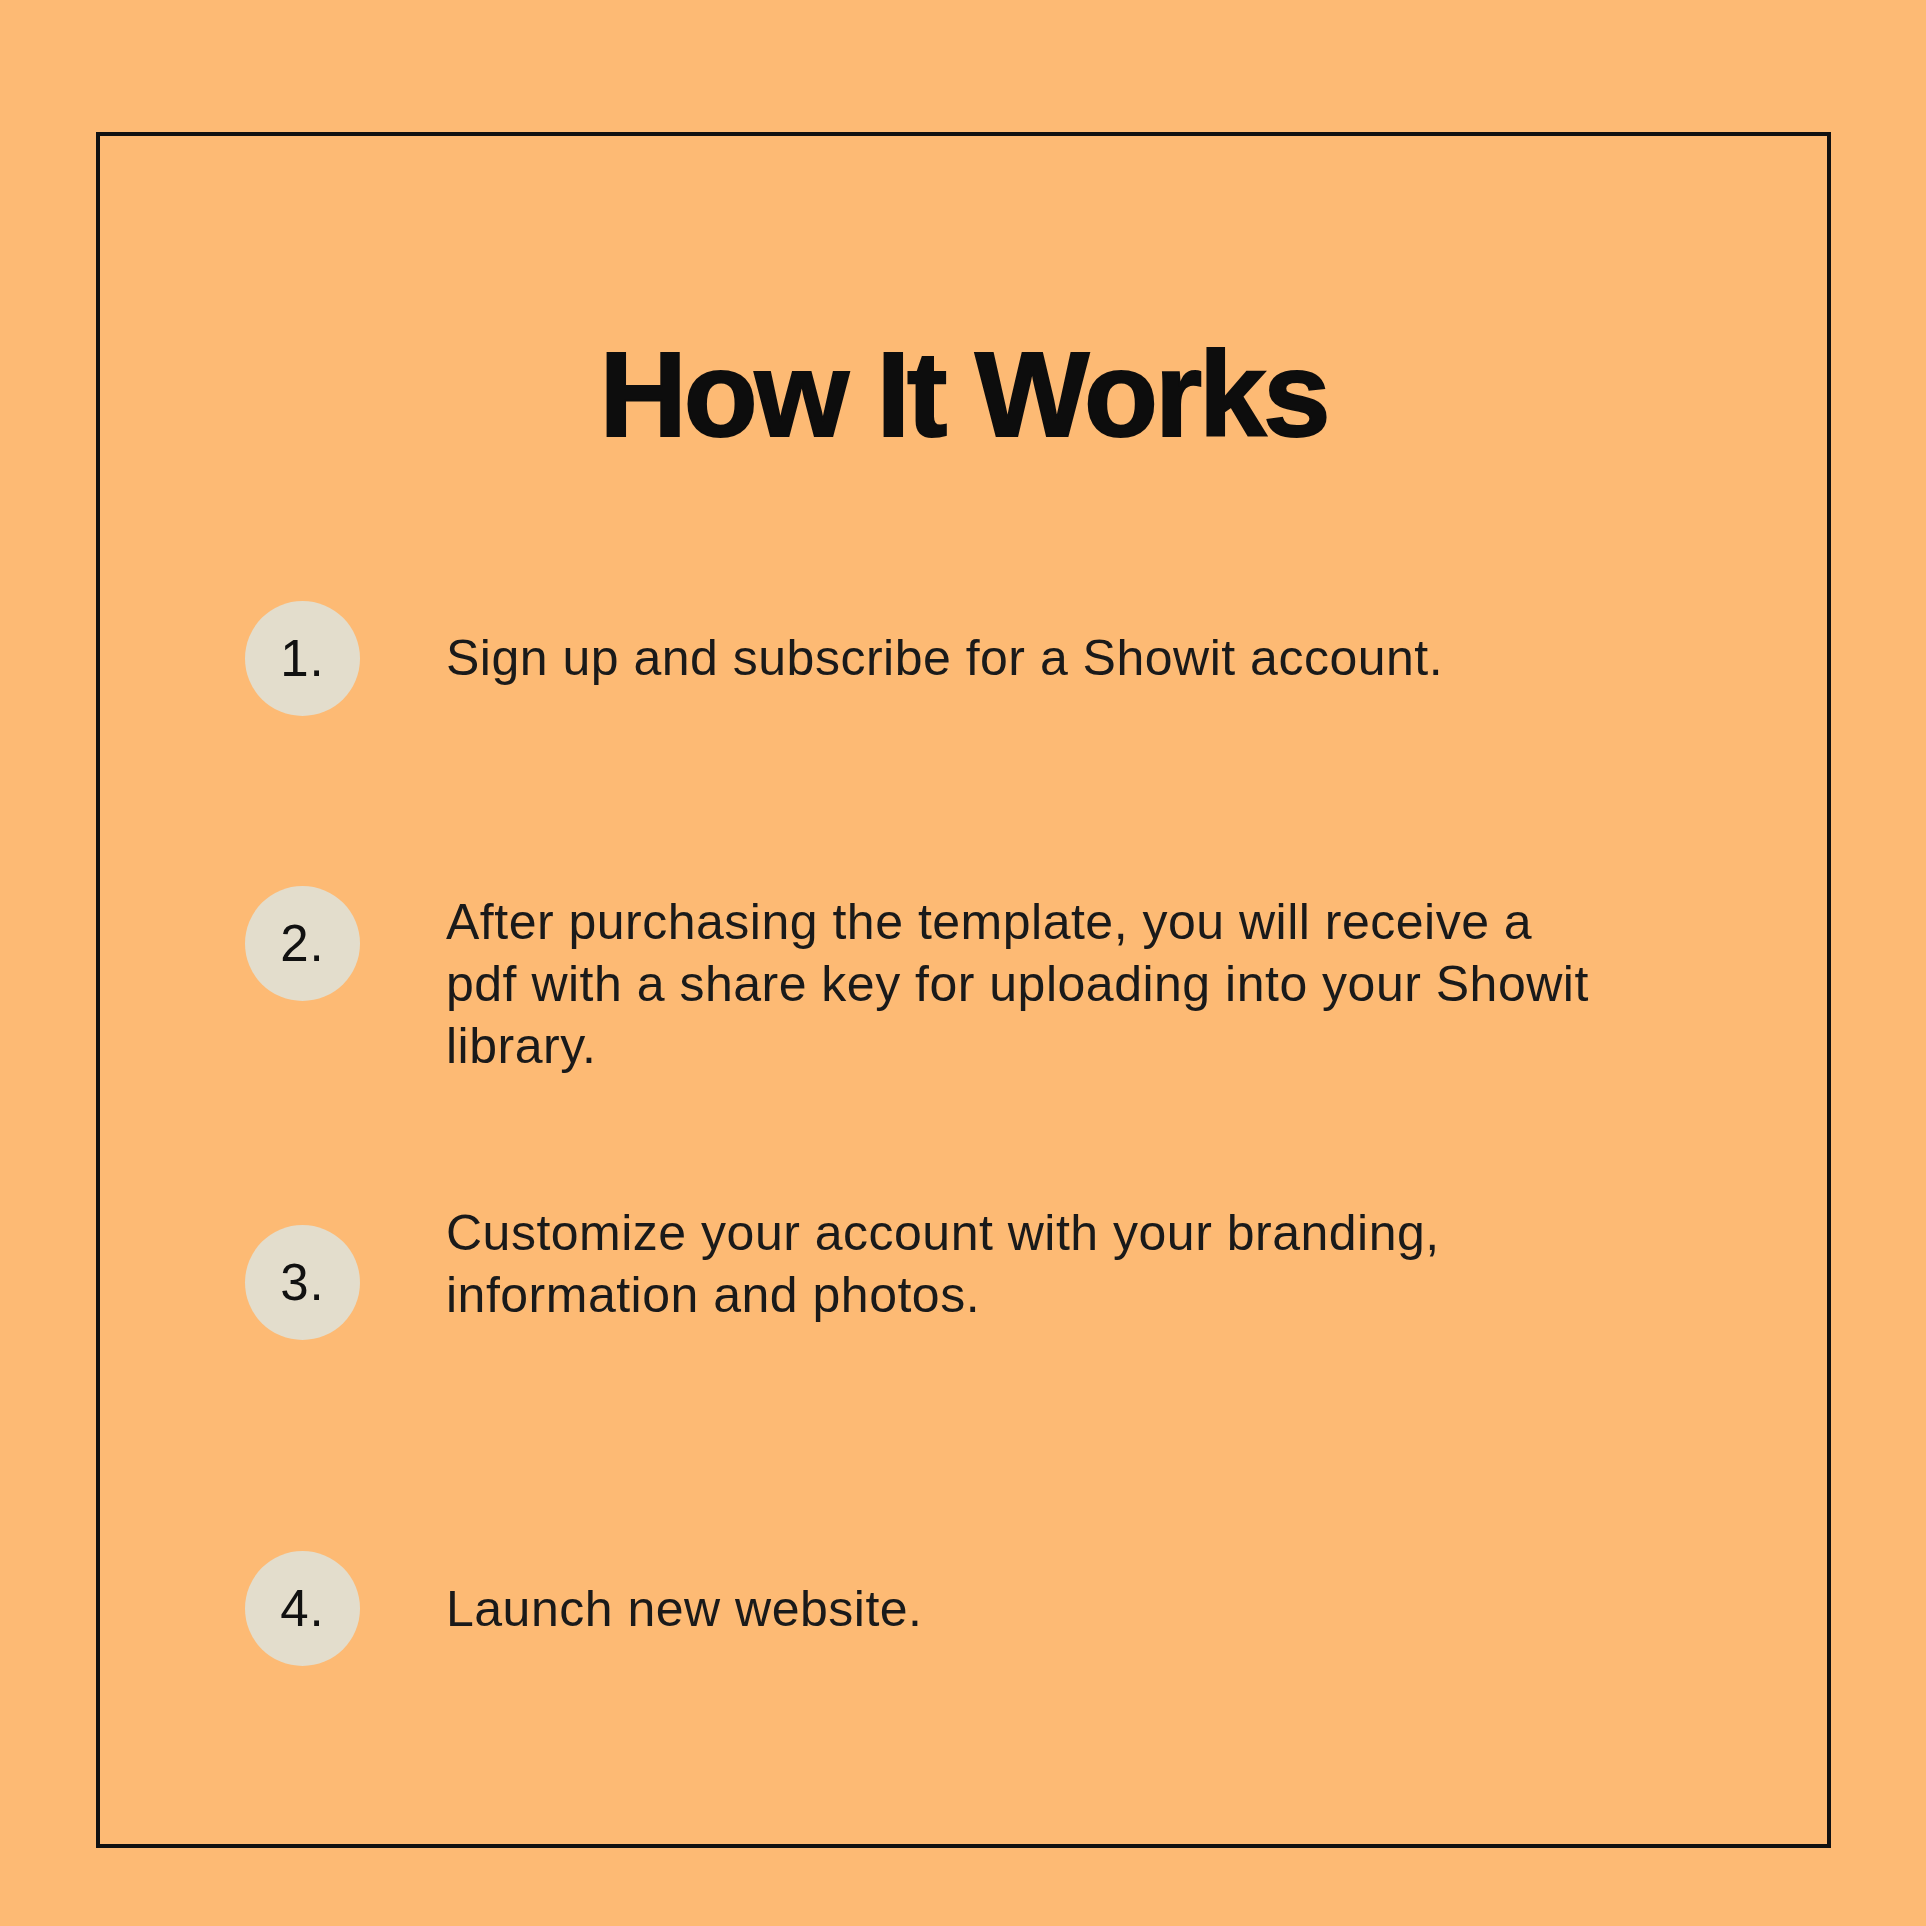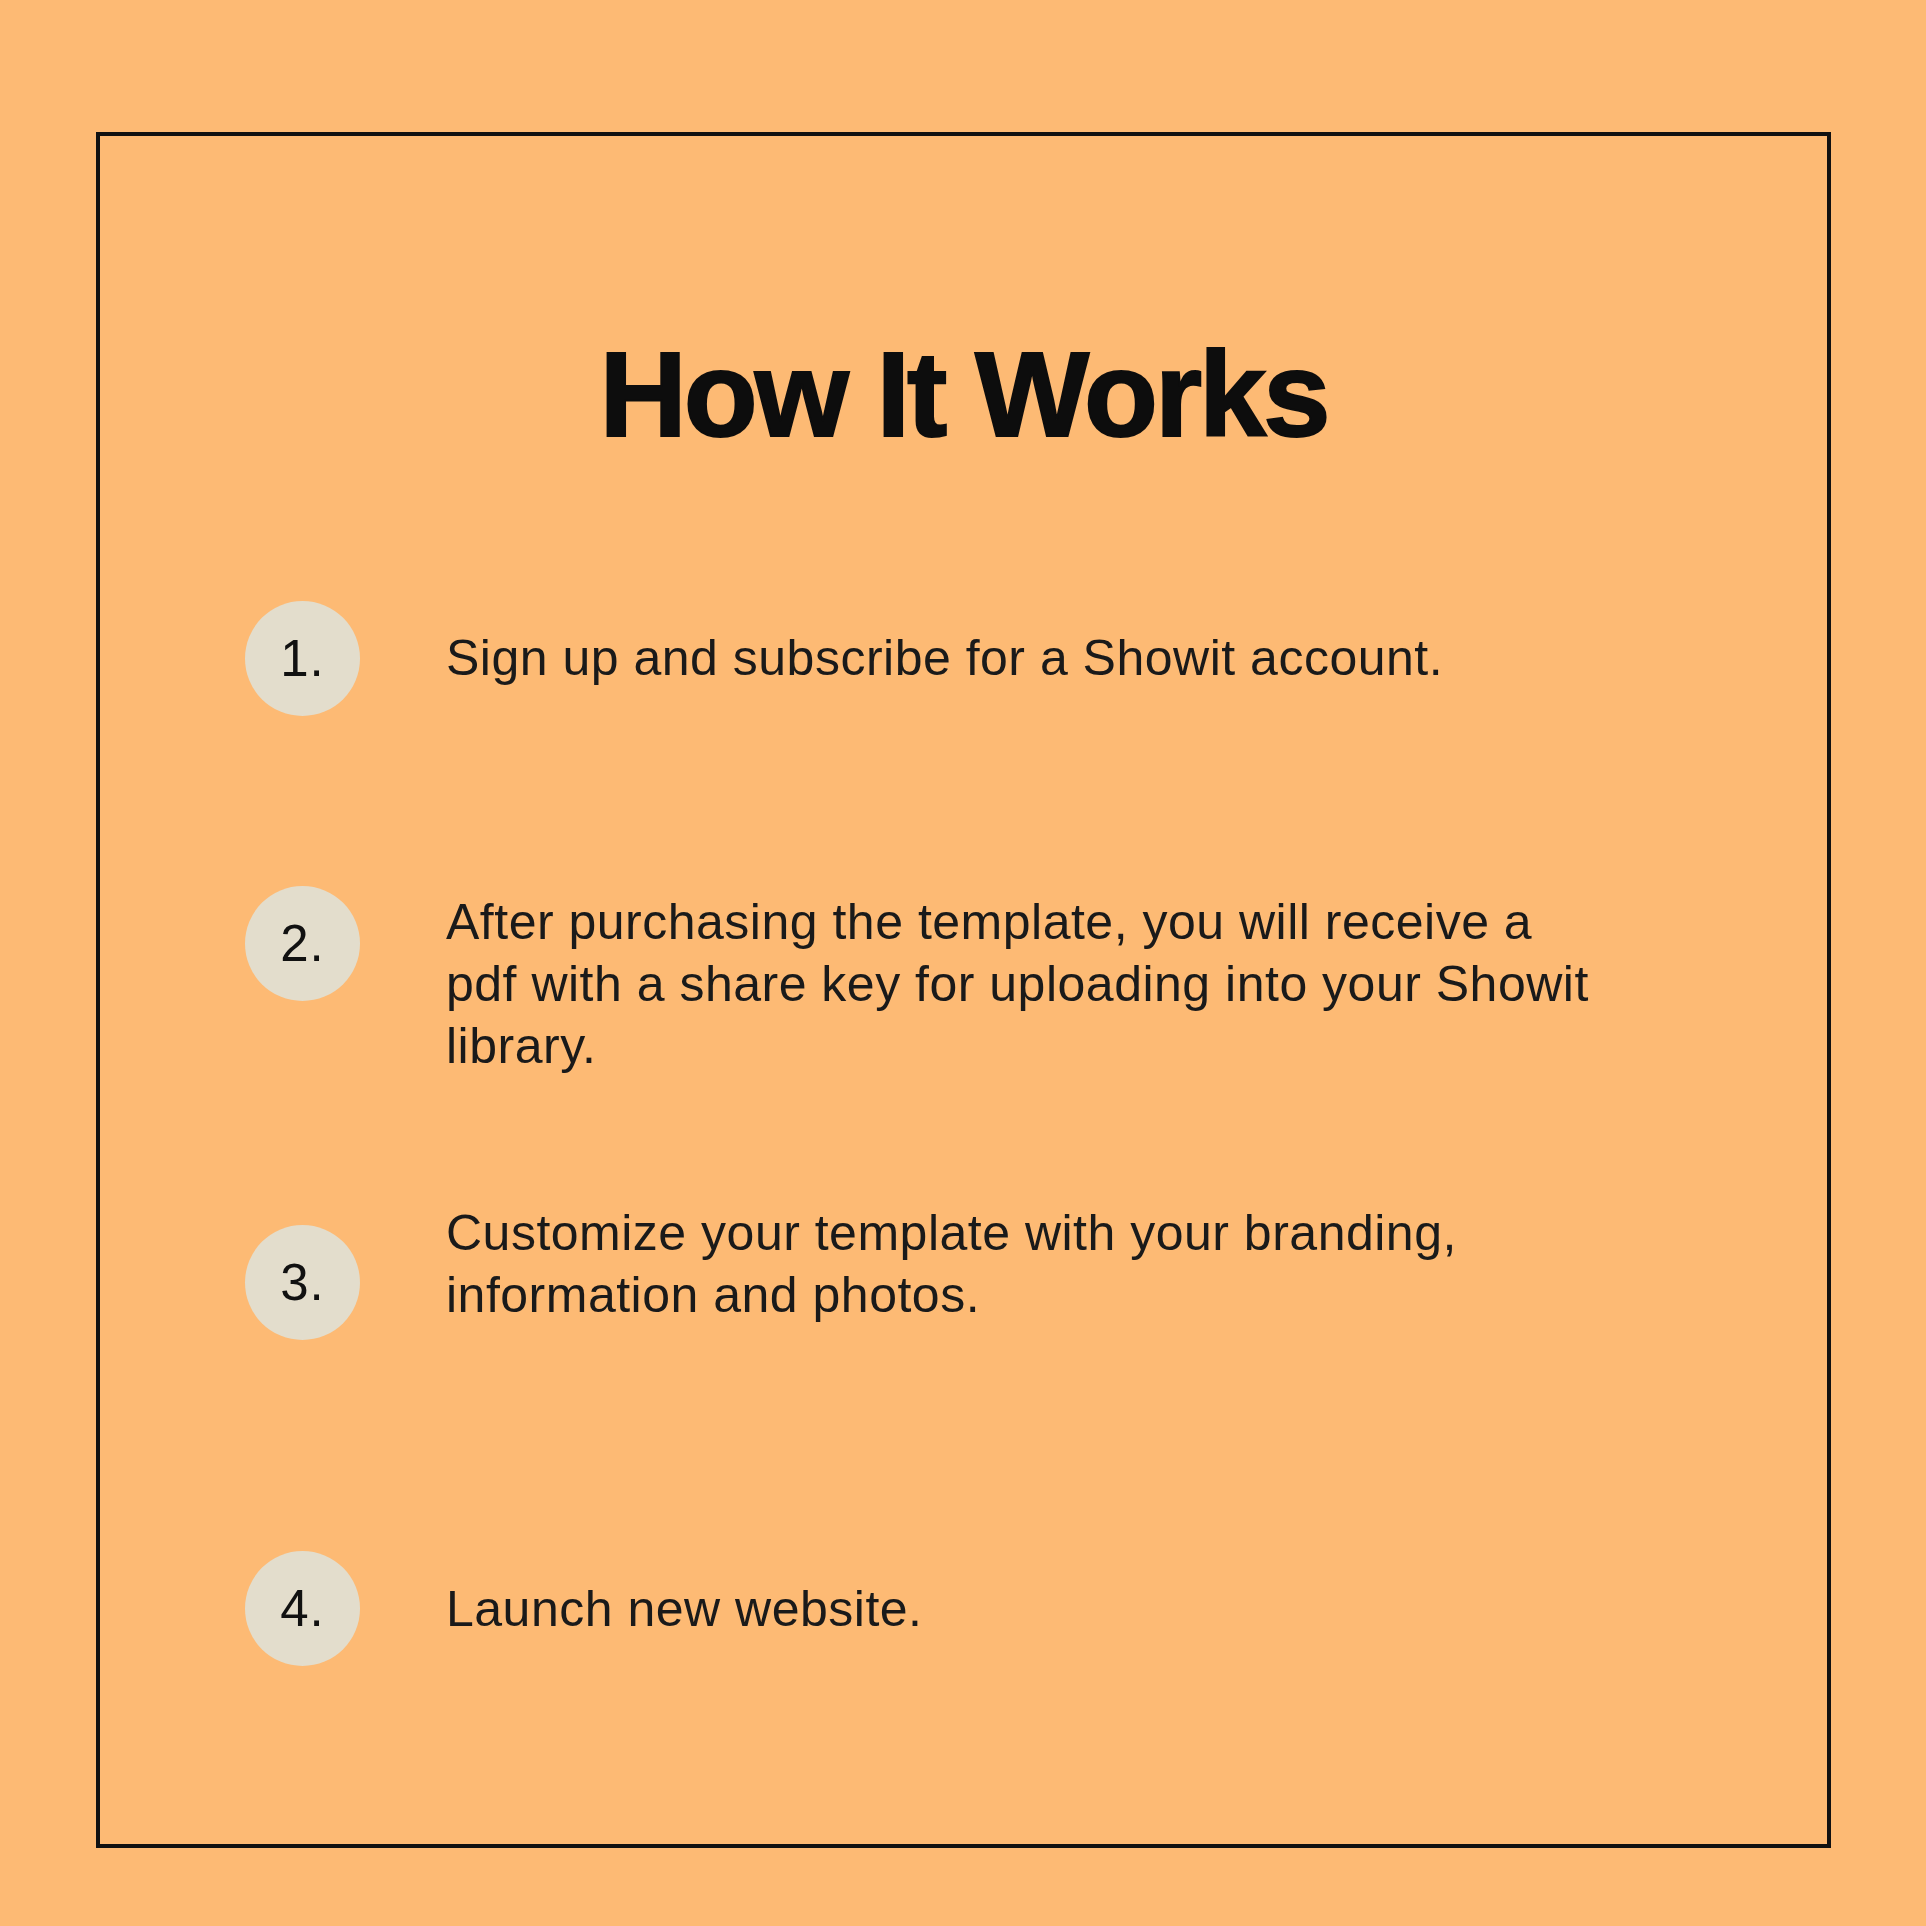--- a/index.html
+++ b/index.html
@@ -92,21 +92,21 @@
   <div class="step-circle c2">
     <span class="step-number">2.</span>
   </div>
   <div class="step-text t2">After purchasing the template, you will receive a
 pdf with a share key for uploading into your Showit
 library.</div>
 
   <div class="step-circle c3">
     <span class="step-number">3.</span>
   </div>
-  <div class="step-text t3">Customize your template with your branding,
+  <div class="step-text t3">Customize your account with your branding,
 information and photos.</div>
 
   <div class="step-circle c4">
     <span class="step-number">4.</span>
   </div>
   <div class="step-text t4">Launch new website.</div>
 
 </div>
 
 

